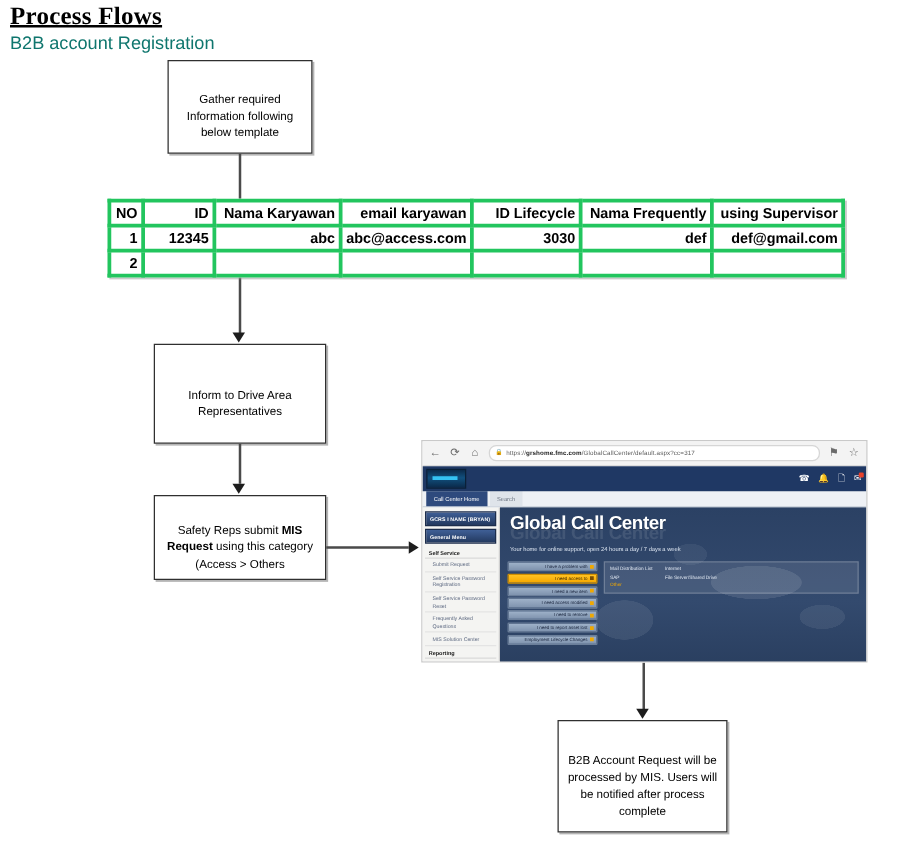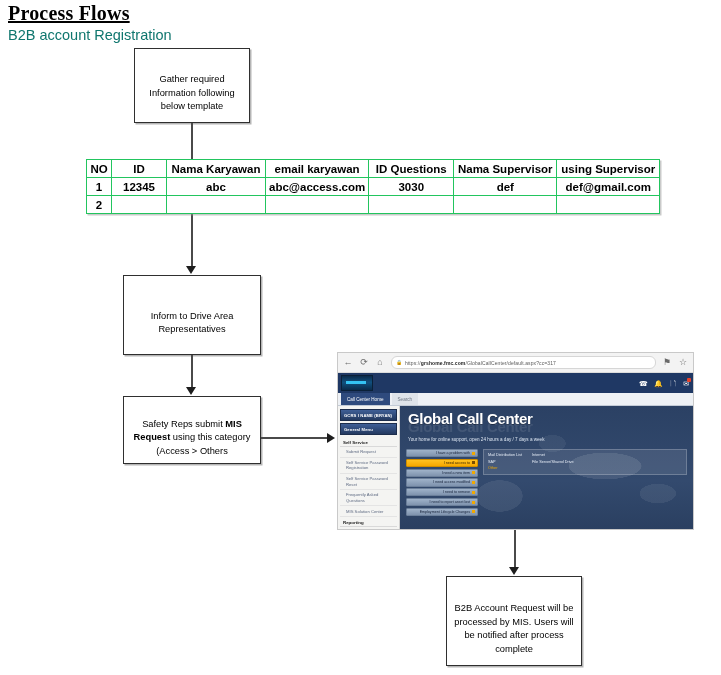--- a/index.html
+++ b/index.html
@@ -85,23 +85,23 @@
   #data-table {
     position: absolute;
     left: 86px;
     top: 159px;
     border-collapse: collapse;
     font-size: 11.5px;
     background: #ffffff;
     box-shadow: 1.5px 1.5px 0 rgba(150,150,150,0.5);
   }
   #data-table td, #data-table th {
-    border: 1px solid #22c55e;
+    border: 3px solid #22c55e;
     padding: 1px 3px;
-    text-align: center;
+    text-align: right;
     white-space: nowrap;
     font-weight: bold;
     color: #000;
     height: 15px;
     margin-left: 36px;
   }
   #data-table thead th { background: #ffffff; }
   #data-table tbody td { font-weight: bold; }
   .col-no  { width: 18px; }
   .col-id  { width: 48px; }
@@ -387,22 +387,22 @@
 <div class="conn vline" style="left:514px; top:530px; height:38px;"></div>
 <div class="arrowhead-down" style="left:509px; top:567px;"></div>
 
 <table id="data-table">
   <thead>
     <tr>
       <th class="col-no">NO</th>
       <th class="col-id">ID</th>
       <th class="col-nk">Nama Karyawan</th>
       <th class="col-ek">email karyawan</th>
-      <th class="col-ids">ID Questions</th>
-      <th class="col-ns">Nama Supervisor</th>
+      <th class="col-ids">ID Lifecycle</th>
+      <th class="col-ns">Nama Frequently</th>
       <th class="col-es">using Supervisor</th>
     </tr>
   </thead>
   <tbody>
     <tr>
       <td>1</td>
       <td>12345</td>
       <td>abc</td>
       <td>abc@access.com</td>
       <td>3030</td>

